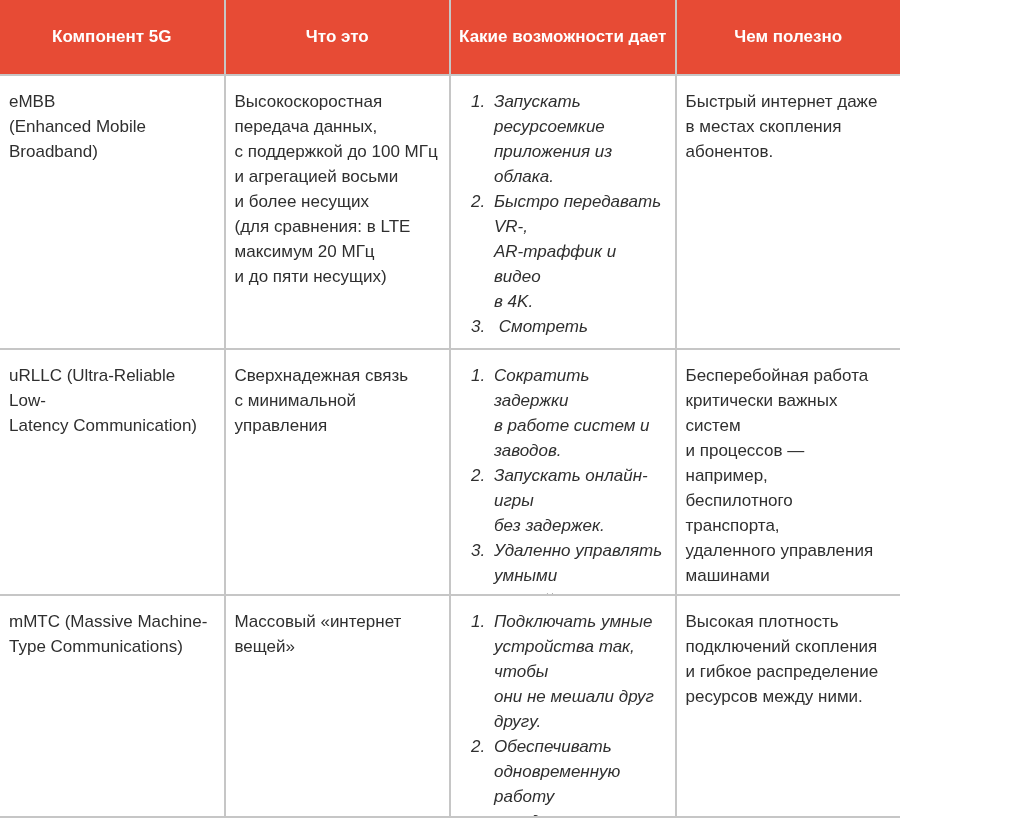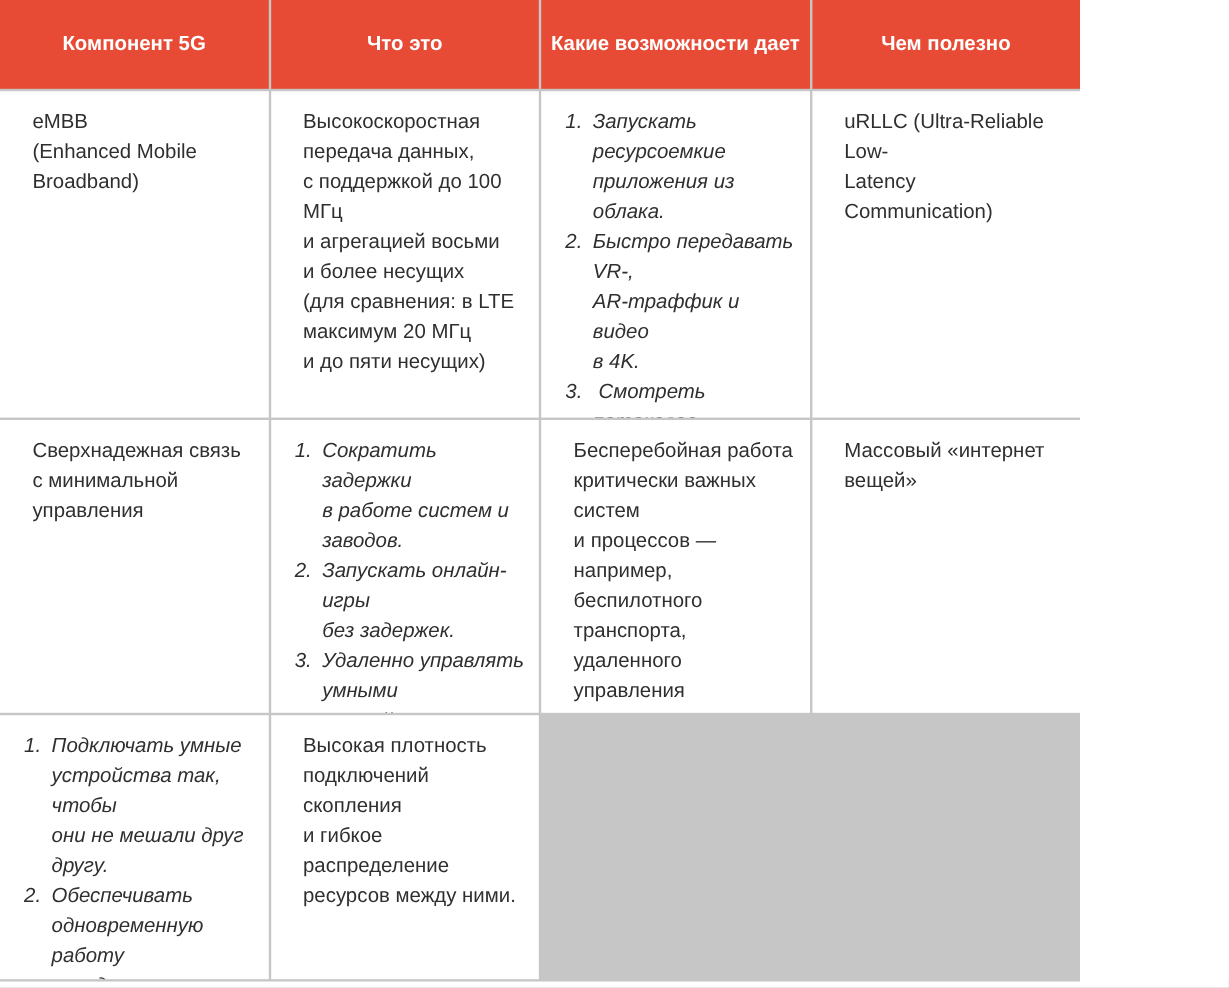--- a/index.html
+++ b/index.html
@@ -31,21 +31,21 @@
     display: flex;
     align-items: center;
     justify-content: center;
     text-align: center;
     padding: 0 8px;
   }
   .cell.body {
     color: #2f2f2f;
     font-size: 17px;
     line-height: 25px;
-    padding: 13px 10px 12px 27px;
+    padding: 13px 10px 12px 9px;
   }
   .cell.body .txt {
     white-space: pre-wrap;
   }
   .cell.list-cell {
     padding-left: 12px;
     font-style: italic;
   }
   .cell ol {
     margin: 0;
@@ -90,20 +90,25 @@
 приложения из облака.</li>
       <li>Быстро передавать VR-,
 AR-траффик и видео
 в 4K.</li>
       <li> Смотреть потоковое
 4K и пользоваться
 виртуальной
 реальностью.</li>
     </ol>
   </div>
+  <div class="cell body">
+    <span class="txt">Быстрый интернет даже
+в местах скопления
+абонентов.</span>
+  </div>
 
   <div class="cell body">
     <span class="txt">uRLLC (Ultra-Reliable Low-
 Latency Communication)</span>
   </div>
   <div class="cell body">
     <span class="txt">Сверхнадежная связь
 с минимальной управления</span>
   </div>
   <div class="cell body list-cell">
@@ -124,20 +129,24 @@
 критически важных систем
 и процессов — например,
 беспилотного транспорта,
 удаленного управления
 машинами
 и автоматизации
 производств.</span>
   </div>
 
   <div class="cell body">
+    <span class="txt">mMTC (Massive Machine-
+Type Communications)</span>
+  </div>
+  <div class="cell body">
     <span class="txt">Массовый «интернет
 вещей»</span>
   </div>
   <div class="cell body list-cell">
     <ol>
       <li>Подключать умные
 устройства так, чтобы
 они не мешали друг
 другу.</li>
       <li>Обеспечивать

